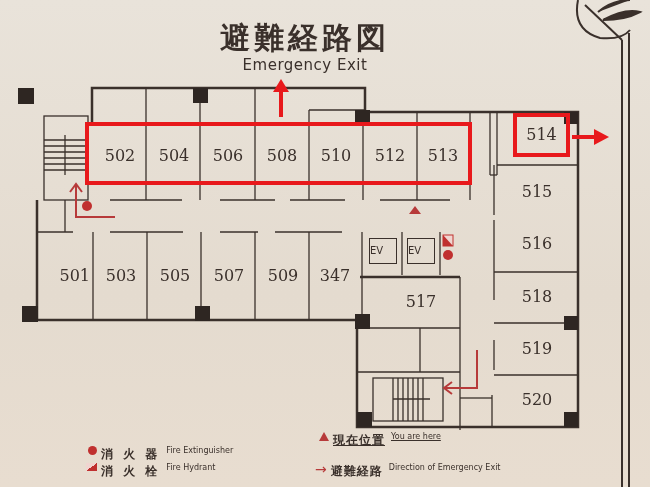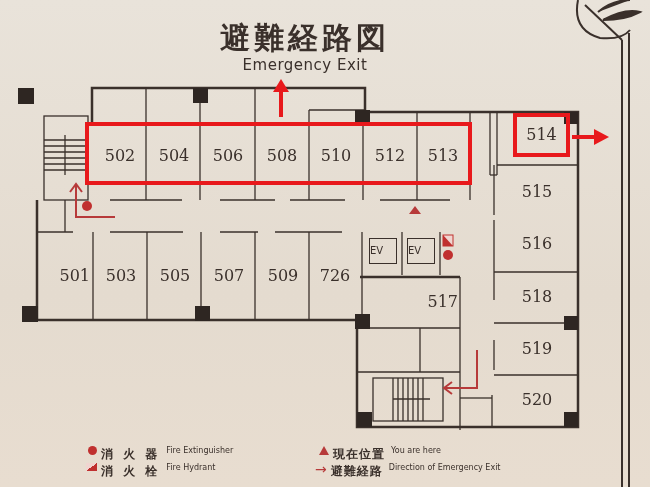--- a/index.html
+++ b/index.html
@@ -166,45 +166,45 @@
   <div class="room" style="left:259px;top:146px;width:46px;">508</div>
   <div class="room" style="left:313px;top:146px;width:46px;">510</div>
   <div class="room" style="left:367px;top:146px;width:46px;">512</div>
   <div class="room" style="left:420px;top:146px;width:46px;">513</div>
 
   <div class="room" style="left:42px;top:266px;width:48px;text-align:right;">501</div>
   <div class="room" style="left:97px;top:266px;width:48px;">503</div>
   <div class="room" style="left:151px;top:266px;width:48px;">505</div>
   <div class="room" style="left:205px;top:266px;width:48px;">507</div>
   <div class="room" style="left:259px;top:266px;width:48px;">509</div>
-  <div class="room" style="left:311px;top:266px;width:48px;">726</div>
+  <div class="room" style="left:311px;top:266px;width:48px;">347</div>
 
   <div class="room" style="left:515px;top:125px;width:53px;">514</div>
   <div class="room" style="left:512px;top:182px;width:50px;">515</div>
   <div class="room" style="left:512px;top:234px;width:50px;">516</div>
   <div class="room" style="left:512px;top:287px;width:50px;">518</div>
   <div class="room" style="left:512px;top:339px;width:50px;">519</div>
   <div class="room" style="left:512px;top:390px;width:50px;">520</div>
 
-  <div class="room" style="left:408px;top:292px;width:50px;text-align:right;">517</div>
+  <div class="room" style="left:396px;top:292px;width:50px;">517</div>
 
   <div class="ev" style="left:369px;top:238px;">EV</div>
   <div class="ev" style="left:407px;top:238px;">EV</div>
 
   <div class="legend" style="left:88px;top:446px;">
     <span class="sym" style="width:9px;height:9px;border-radius:50%;background:#c0302f;"></span>
     <span class="jp">消 火 器</span>
     <span class="en">Fire Extinguisher</span>
   </div>
   <div class="legend" style="left:86px;top:463px;">
     <span class="sym" style="width:11px;height:8px;background:linear-gradient(to top left,#c0302f 50%,#f0d5d0 50%);"></span>
     <span class="jp">消 火 栓</span>
     <span class="en">Fire Hydrant</span>
   </div>
-  <div class="legend" style="left:319px;top:446px;">
+  <div class="legend" style="left:319px;top:432px;text-decoration:underline;">
     <span class="sym" style="width:0;height:0;border-left:5px solid transparent;border-right:5px solid transparent;border-bottom:9px solid #b73a3a;"></span>
     <span class="jp" style="letter-spacing:1px;">現在位置</span>
     <span class="en">You are here</span>
   </div>
   <div class="legend" style="left:315px;top:463px;">
     <span class="sym" style="color:#b73a3a;font-size:14px;line-height:12px;">→</span>
     <span class="jp" style="letter-spacing:1px;">避難経路</span>
     <span class="en">Direction of Emergency Exit</span>
   </div>
 </div>

